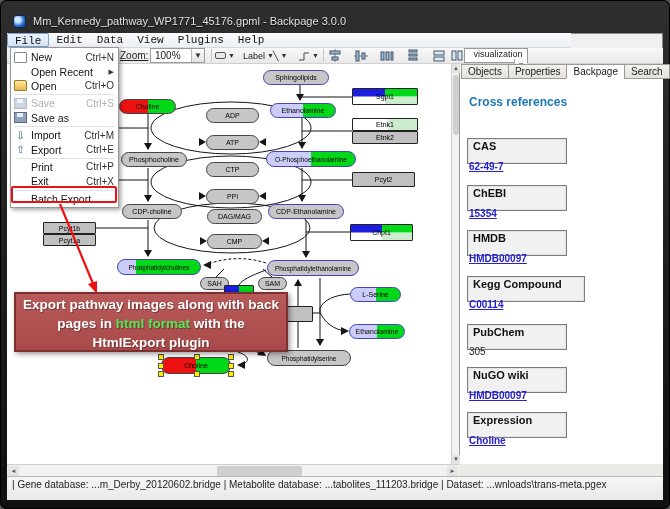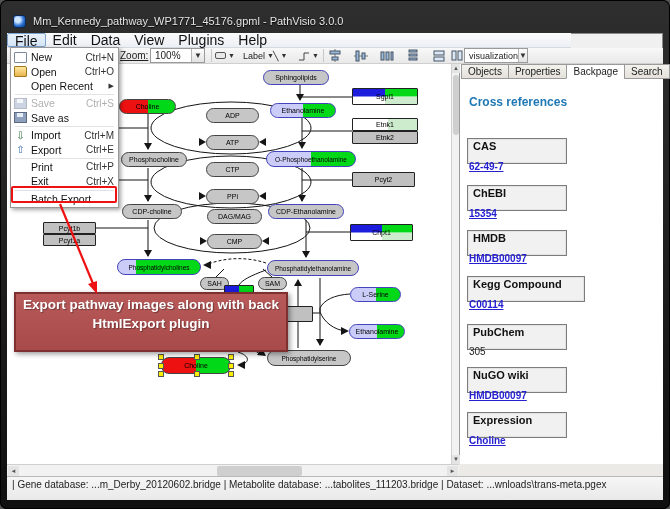--- a/index.html
+++ b/index.html
@@ -9,21 +9,21 @@
 
   
   .titlebar { position:absolute; left:7px; top:9px; right:7px; height:24px; display:flex; align-items:center; }
   .appicon { width:13px; height:13px; margin-left:6px; border-radius:3px; background:radial-gradient(circle at 35% 35%, #cfe6ff 0 25%, #2a6fd4 60%, #123b7a); border:1px solid #0a2a55; }
   .titletext { color:#e6e6e6; font-size:11px; margin-left:7px; text-shadow:0 1px 1px #000; white-space:nowrap; }
 
   
   .client { position:absolute; left:7px; top:33px; width:656px; height:460px; background:#f0f0f0; border:1px solid #8a8a8a; }
 
   
-  .menubar { position:absolute; left:7px; top:33px; width:564px; height:15px; background:linear-gradient(#fbfbfb,#eceff4); border-bottom:1px solid #d5d9e0; display:flex; align-items:center; font-size:14px; color:#111; }
+  .menubar { position:absolute; left:7px; top:33px; width:564px; height:15px; background:linear-gradient(#fbfbfb,#eceff4); border-bottom:1px solid #d5d9e0; display:flex; align-items:center; font-size:11px; color:#111;font-family:Liberation Mono, monospace; }
   .mb-item { padding:1px 7px; height:14px; line-height:13px; }
   .mb-item.open { background:linear-gradient(#eaf2fb,#d5e5f6); border:1px solid #7da2ce; border-radius:2px; }
 
   
   .toolbar { position:absolute; left:7px; top:48px; width:656px; height:16px; background:linear-gradient(#f8f8f8,#e9e9e9); border-bottom:1px solid #cfcfcf; font-size:10px; color:#222; }
   .tb { position:absolute; display:flex; align-items:center; }
   .combo { background:#fff; border:1px solid #9a9a9a; height:15px; display:flex; align-items:center; font-size:10px; padding-left:4px; }
   .combo .caret { margin-left:auto; width:13px; height:13px; background:linear-gradient(#fdfdfd,#e2e2e2); border-left:1px solid #b5b5b5; font-size:8px; line-height:13px; text-align:center; color:#333; }
   .tbtn { height:15px; min-width:18px; display:flex; align-items:center; justify-content:flex-start; border:1px solid transparent; border-radius:2px; padding:0 2px; }
   .tb-sep { width:1px; height:13px; background:#c7c7c7; margin:0 3px; }
@@ -96,21 +96,21 @@
 
   .annot-arrow { position:absolute; left:0; top:0; z-index:30; pointer-events:none; }
 </style>
 </head>
 <body>
 
 <div id="window">
 
   <div class="titlebar">
     <span class="appicon"></span>
-    <span class="titletext">Mm_Kennedy_pathway_WP1771_45176.gpml - PathVisio 3.0.0</span>
+    <span class="titletext">Mm_Kennedy_pathway_WP1771_45176.gpml - Backpage 3.0.0</span>
   </div>
 
   <div class="client"></div>
 
   <div class="menubar">
     <span class="mb-item open">File</span>
     <span class="mb-item">Edit</span>
     <span class="mb-item">Data</span>
     <span class="mb-item">View</span>
     <span class="mb-item">Plugins</span>
@@ -178,21 +178,21 @@
           <rect x="2" y="2" width="10" height="4" fill="#dce8f4" stroke="#456"></rect>
           <rect x="2" y="8" width="10" height="4" fill="#dce8f4" stroke="#456"></rect>
         </svg>
       </div>
     <div class="tb tbtn" style="left:440px; top:0;">
         <svg width="14" height="13">
           <rect x="2" y="2" width="4" height="9" fill="#dce8f4" stroke="#456"></rect>
           <rect x="8" y="2" width="4" height="9" fill="#dce8f4" stroke="#456"></rect>
         </svg>
       </div>
-    <div class="tb combo" style="left:457px; top:0; width:64px;">
+    <div class="tb combo" style="left:457px; top:0; width:64px;flex-direction:column;">
       <span style="font-size:9px;">visualization</span>
       <span class="caret">▼</span>
     </div>
   </div>
 
   <div class="canvas"></div>
 
   <svg class="edges" width="670" height="509">
     <g stroke="#151515" stroke-width="1" fill="none">
       <line x1="300" y1="85" x2="300" y2="100"></line>
@@ -392,28 +392,28 @@
     <div class="expr-head">Expression data</div>
   </div>
 
   <div class="filemenu">
     <div class="mi">
       <span class="mic icon-new"></span>
       <span class="mil">New</span>
       <span class="mis">Ctrl+N</span>
     </div>
     <div class="mi">
+      <span class="mic"></span>
+      <span class="mil">Open Recent</span>
+      <span class="sub">▶</span>
+    </div>
+    <div class="mi">
       <span class="mic icon-folder"></span>
       <span class="mil">Open</span>
       <span class="mis">Ctrl+O</span>
-    </div>
-    <div class="mi">
-      <span class="mic"></span>
-      <span class="mil">Open Recent</span>
-      <span class="sub">▶</span>
     </div>
     <div class="msep"></div>
     <div class="mi disabled">
       <span class="mic icon-save dim"></span>
       <span class="mil">Save</span>
       <span class="mis">Ctrl+S</span>
     </div>
     <div class="mi">
       <span class="mic icon-save"></span>
       <span class="mil">Save as</span>
@@ -450,20 +450,21 @@
 
   <div class="redbox"></div>
 
   <svg class="annot-arrow" width="670" height="509">
     <line x1="60" y1="204" x2="94" y2="286" stroke="#ee1111" stroke-width="2.2"></line>
     <polygon points="97,294 88,284 97,281" fill="#ee1111"></polygon>
   </svg>
 
   <div class="callout">
     <div>Export pathway images along with back</div>
+    <div><span>pages in </span><span class="hl">html format</span><span> with the</span></div>
     <div>HtmlExport plugin</div>
   </div>
 
   <div class="statusbar">
     <span>| Gene database: ...m_Derby_20120602.bridge | Metabolite database: ...tabolites_111203.bridge | Dataset: ...wnloads\trans-meta.pgex</span>
   </div>
 
 </div>
 
 </body></html>

